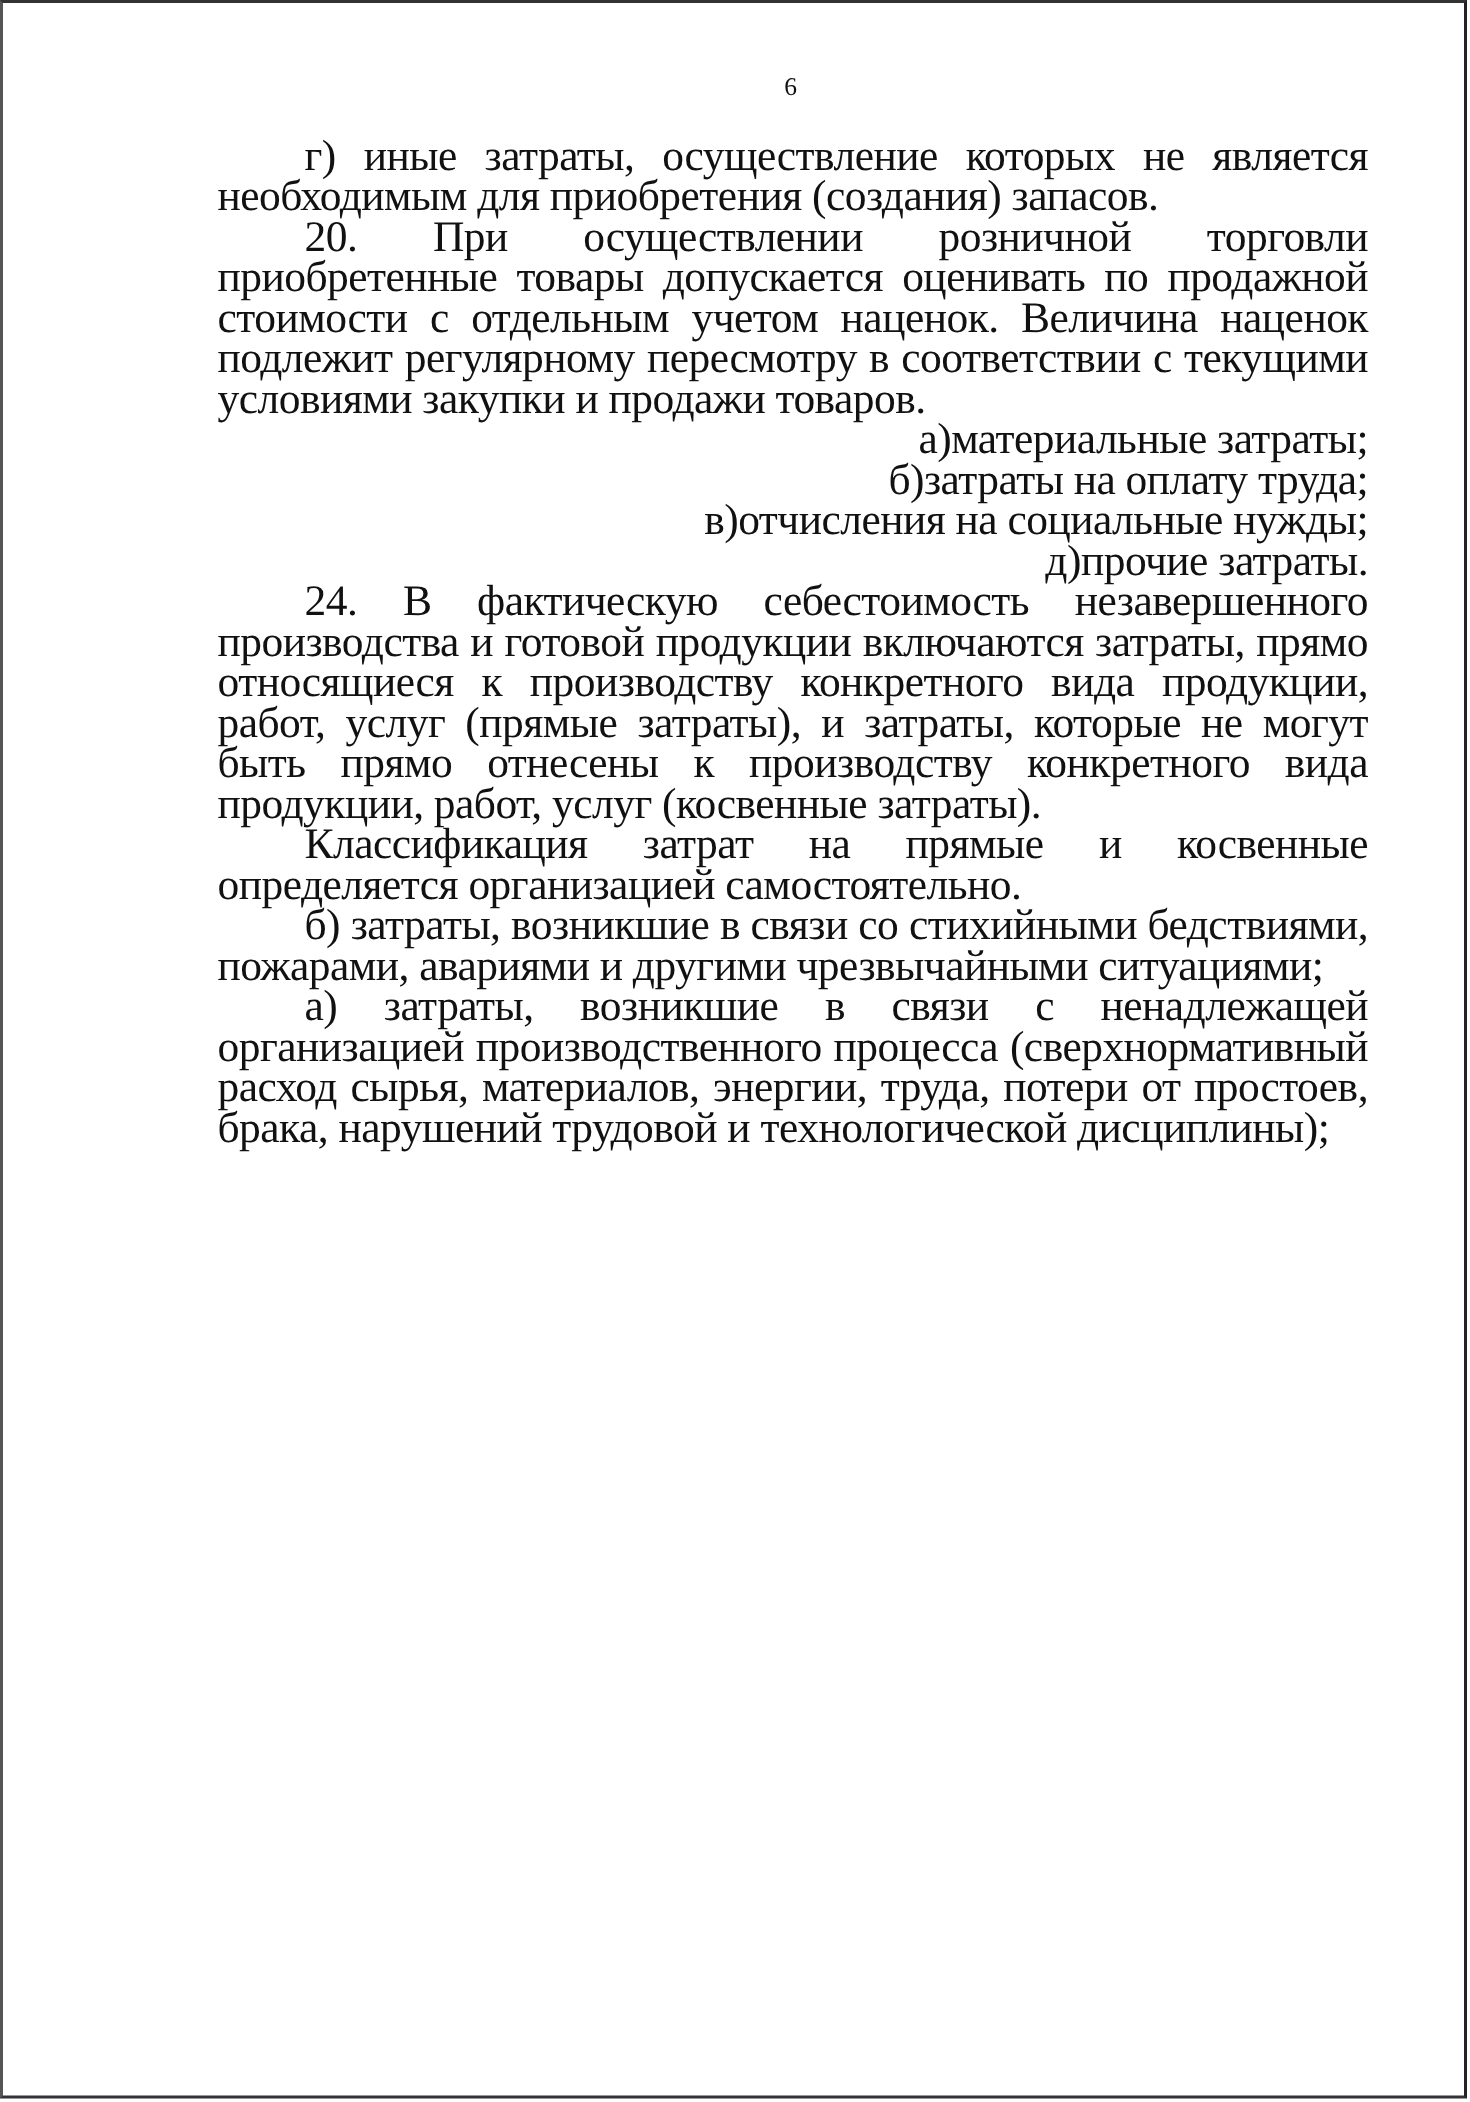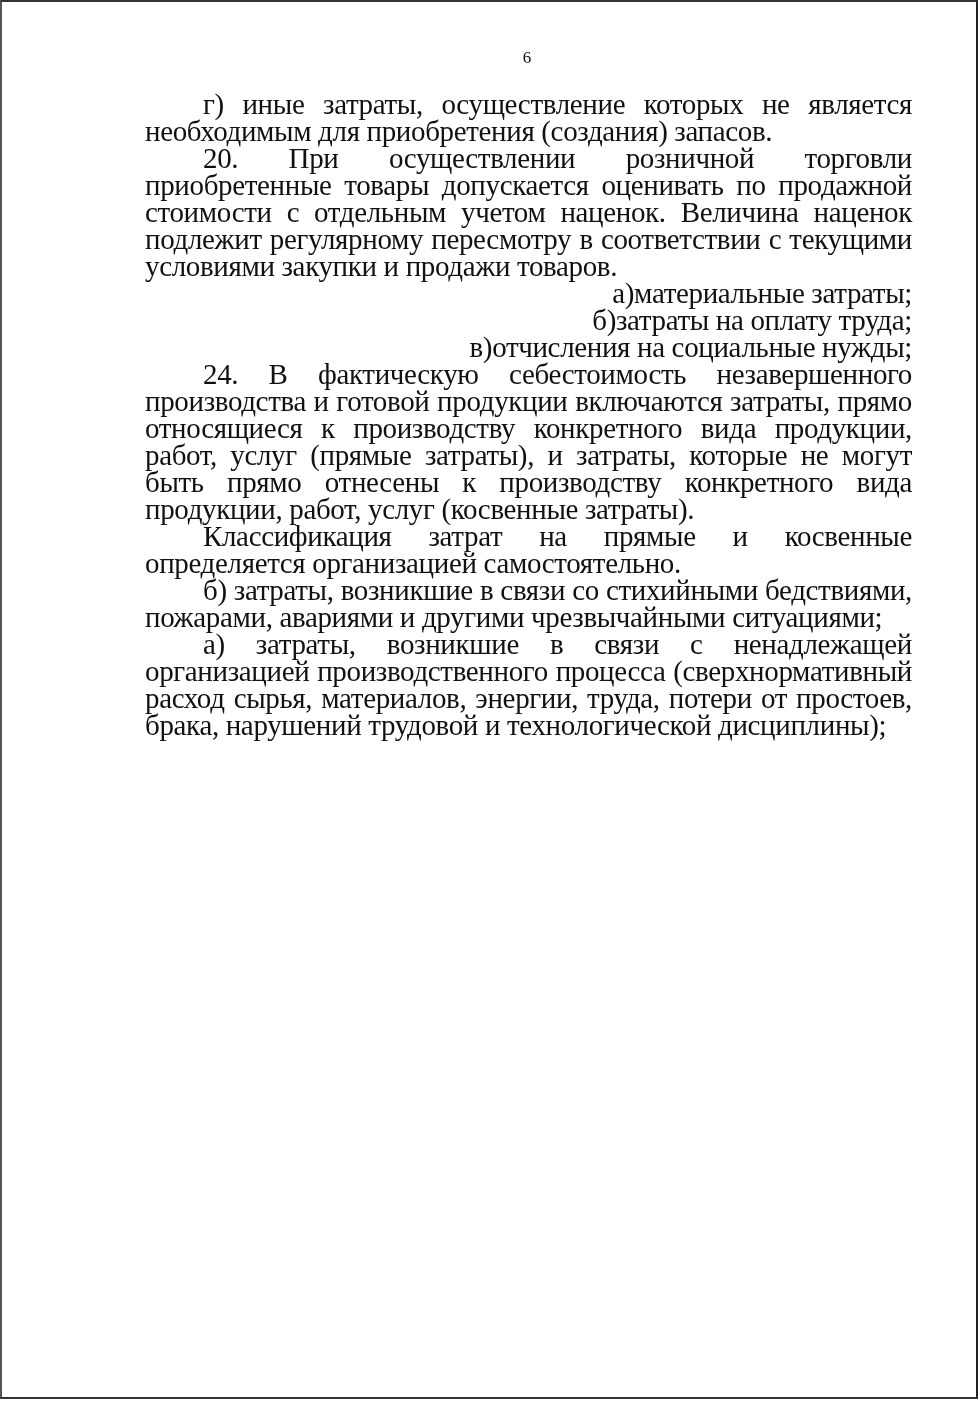--- a/index.html
+++ b/index.html
@@ -69,20 +69,21 @@
   <div class="page-number">6</div>
 
   <div class="content">
     <p class="para">г)  иные затраты, осуществление которых не является необходимым для приобретения (создания) запасов.</p>
     <p class="para">20. При осуществлении розничной торговли приобретенные товары допускается оценивать по продажной стоимости с отдельным учетом наценок. Величина наценок подлежит регулярному пересмотру в соответствии с текущими условиями закупки и продажи товаров.</p>
 
     <div>
       <p class="list-item"><span class="marker">а)</span><span>материальные затраты;</span></p>
       <p class="list-item"><span class="marker">б)</span><span>затраты на оплату труда;</span></p>
       <p class="list-item"><span class="marker">в)</span><span>отчисления на социальные нужды;</span></p>
+      <p class="list-item"><span class="marker">д)</span><span>прочие затраты.</span></p>
     </div>
 
     <p class="para">24. В фактическую себестоимость незавершенного производства и готовой продукции включаются затраты, прямо относящиеся к производству конкретного вида продукции, работ, услуг (прямые затраты), и затраты, которые не могут быть прямо отнесены к производству конкретного вида продукции, работ, услуг (косвенные затраты).</p>
     <p class="para">Классификация затрат на прямые и косвенные определяется организацией самостоятельно.</p>
     <p class="para">б)  затраты, возникшие в связи со стихийными бедствиями, пожарами, авариями и другими чрезвычайными ситуациями;</p>
     <p class="para">а) затраты, возникшие в связи с ненадлежащей организацией производственного процесса (сверхнормативный расход сырья, материалов, энергии, труда, потери от простоев, брака, нарушений трудовой и технологической дисциплины);</p>
   </div>
 </div>
 
 </body></html>

